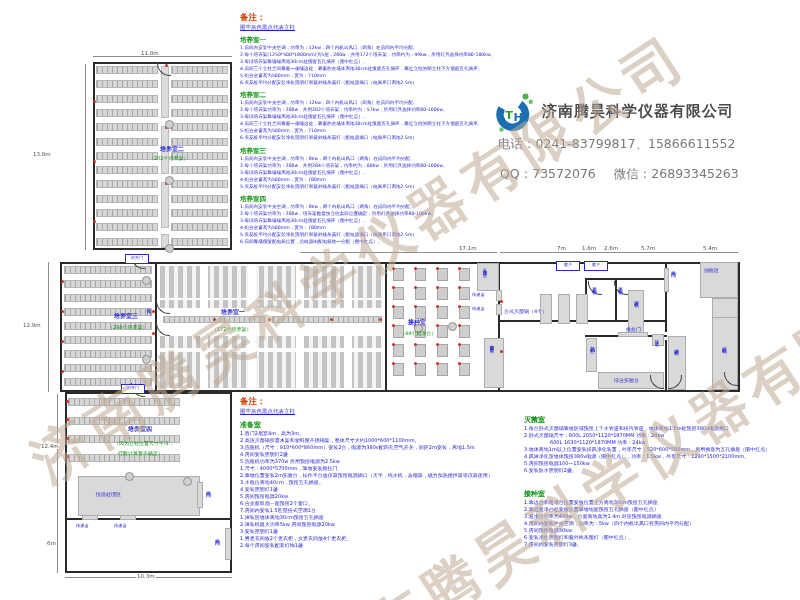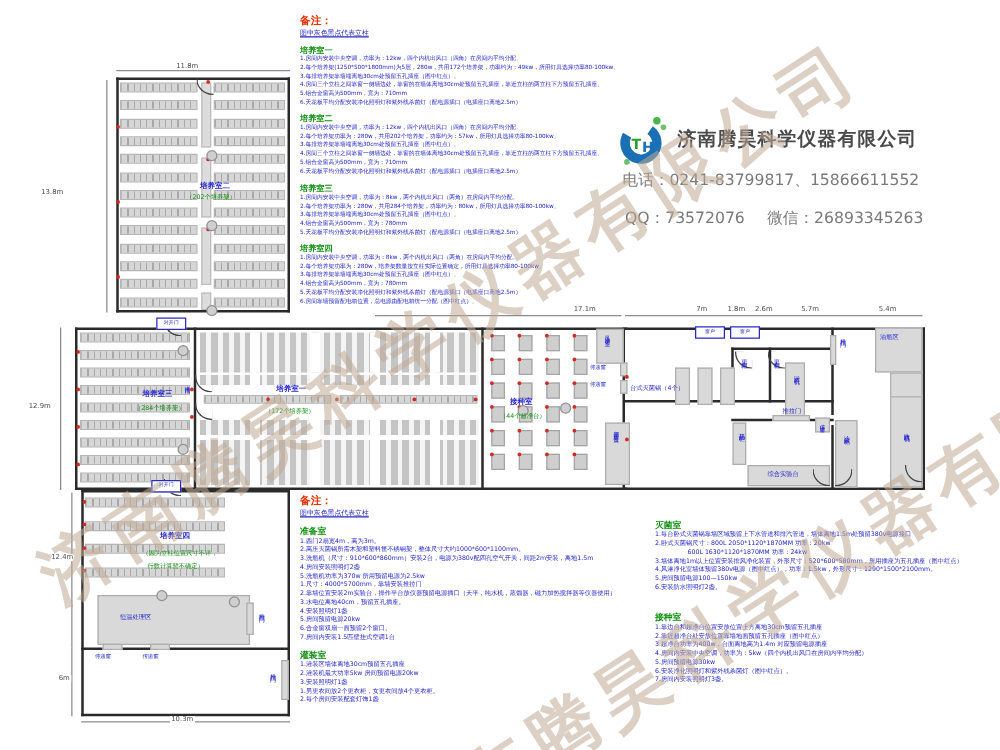--- a/index.html
+++ b/index.html
@@ -342,21 +342,20 @@
     <div class="n-line">3.洗瓶机（尺寸：910*600*860mm）安装2台，电源为380v配四孔空气开关，间距2m安装，离地1.5m</div>
     <div class="n-line">4.房间安装照明灯2盏</div>
     <div class="n-line">5.洗瓶机功率为370w 所用预留电源为2.5kw</div>
     <div class="n-line">1.尺寸：4000*5700mm，靠墙安装推拉门</div>
     <div class="n-line">2.靠墙位置安装2m实验台，操作平台放仪器预留电源插口（天平，纯水机，蒸馏器，磁力加热搅拌器等仪器使用）</div>
     <div class="n-line">3.水电位离地40cm，预留五孔插座。</div>
     <div class="n-line">4.安装照明灯1盏</div>
     <div class="n-line">5.房间预留电源20kw</div>
     <div class="n-line">6.合金窗双扇一面预留2个窗口。</div>
     <div class="n-line">7.房间内安装1.5匹壁挂式空调1台</div>
-    <div class="n-head">灌装室</div>
     <div class="n-line">1.灌装区墙体离地30cm预留五孔插座</div>
     <div class="n-line">2.灌装机最大功率5kw 房间预留电源20kw</div>
     <div class="n-line">3.安装照明灯1盏</div>
     <div class="n-line">1.男更衣间放2个更衣柜，女更衣间放4个更衣柜。</div>
     <div class="n-line">2.每个房间安装配套灯饰1盏</div>
   </div>
 
   <div class="notes big" style="left:524px;top:416px;width:300px;">
     <div class="n-head" style="margin-top:0;">灭菌室</div>
     <div class="n-line">1.每台卧式灭菌锅靠墙区域预留上下水管道和排汽管道，墙体离地1.5m处预留380v电源接口</div>

